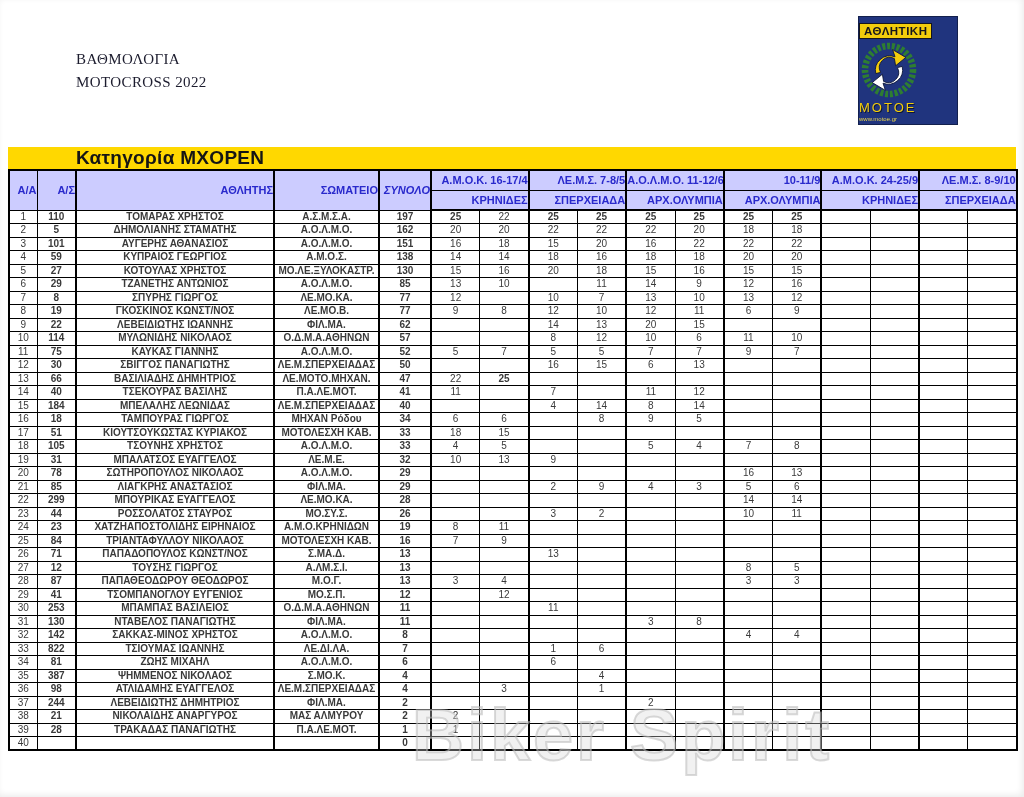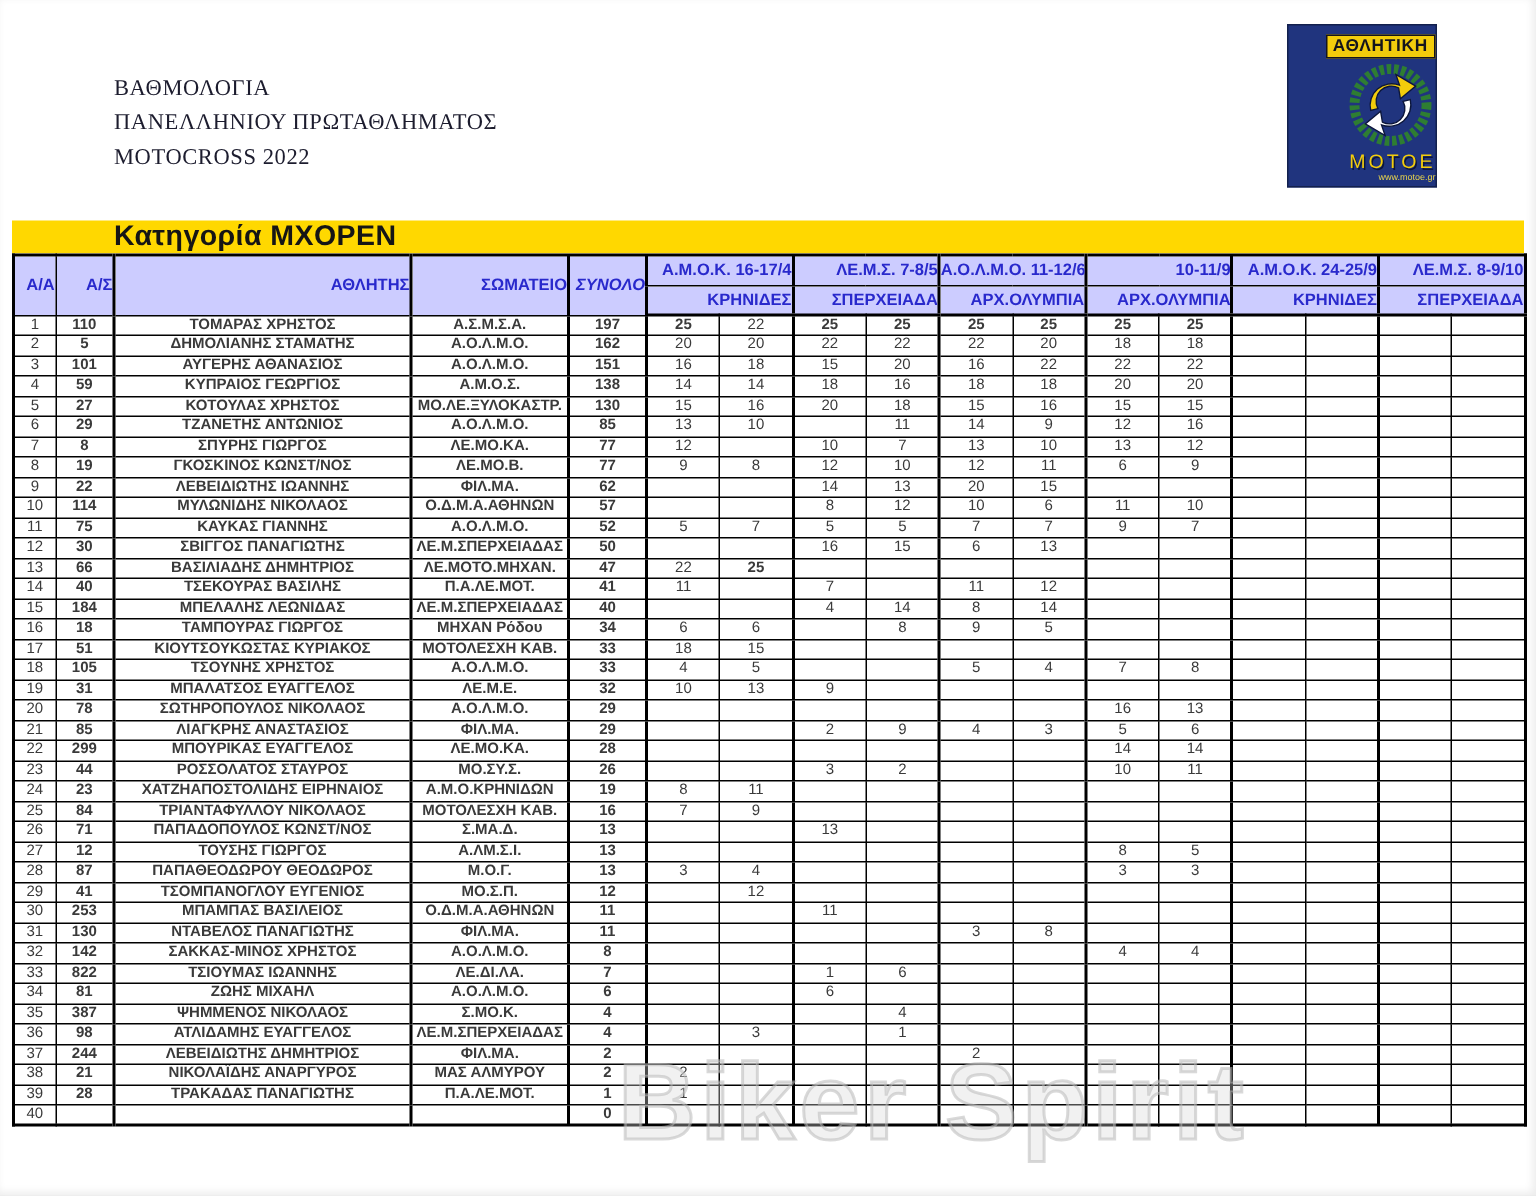--- a/index.html
+++ b/index.html
@@ -4,21 +4,21 @@
 <style>
   * { margin:0; padding:0; box-sizing:border-box; }
   html,body { width:1024px; height:797px; }
   body { background:#f2f2f2; font-family:"Liberation Sans", sans-serif; position:relative; overflow:hidden; }
   .page { position:absolute; left:0; top:0; width:1024px; height:797px; background:#ffffff; box-shadow:inset -2px -2px 6px rgba(0,0,0,0.08); }
 
   
   .title-block { position:absolute; left:76px; top:48px; font-family:"Liberation Serif", serif; font-weight:normal; font-size:15px; line-height:23px; color:#1c1c2e; letter-spacing:0.4px; }
 
   
-  .logo { position:absolute; left:858px; top:16px; width:100px; height:109px; background:#20347e; border:1px solid #13204d; display:flex; flex-direction:column; align-items:flex-end; padding-top:6px; }
+  .logo { position:absolute; left:858px; top:16px; width:100px; height:109px; background:#20347e; border:1px solid #13204d; display:flex; flex-direction:column; align-items:flex-start; padding-top:6px; }
   .logo-tag { background:#f2cc0c; color:#15151c; font-weight:bold; font-size:11.5px; line-height:14px; padding:0 4px; border:1px solid #15151c; letter-spacing:0.5px; }
   .logo-emblem { width:60px; height:60px; margin:1px 0 0; }
   .logo-name { color:#f2cc0c; font-weight:normal; font-size:13px; line-height:15px; letter-spacing:2px; text-shadow:1px 1px 0 #0c163a; }
   .logo-url { color:#e8d44c; font-size:6px; line-height:9px; }
 
   
   .banner { position:absolute; left:8px; top:147px; width:1008px; height:22px; background:#ffd800; }
   .banner-text { margin-left:68px; font-size:19px; font-weight:bold; color:#151515; line-height:22px; letter-spacing:0.3px; }
 
   
@@ -42,21 +42,20 @@
   
   .watermark { position:absolute; left:412px; top:694px; font-size:72px; font-weight:bold; letter-spacing:3px; color:rgba(215,215,215,0.35); -webkit-text-stroke:2px rgba(185,185,185,0.55); pointer-events:none; z-index:5; font-family:"Liberation Sans", sans-serif; }
 </style>
 </head>
 <body>
 
 <div class="page">
 
   <div class="title-block">
     <div>ΒΑΘΜΟΛΟΓΙΑ</div>
-    <div>ΠΑΝΕΛΛΗΝΙΟΥ ΠΡΩΤΑΘΛΗΜΑΤΟΣ</div>
     <div>MOTOCROSS  2022</div>
   </div>
 
   <div class="logo">
     <div class="logo-tag">ΑΘΛΗΤΙΚΗ</div>
     <svg class="logo-emblem" viewBox="0 0 100 100">
       <circle cx="50" cy="50" r="40" fill="none" stroke="#2e7d32" stroke-width="11" stroke-dasharray="5 3"></circle>
       <path d="M28 56 A 24 24 0 0 1 60 28 L 56 16 L 78 29 L 61 43 L 59 31 A 17 17 0 0 0 36 54 Z" fill="#f2cc0c" stroke="#0c163a" stroke-width="1.5"></path>
       <path d="M72 44 A 24 24 0 0 1 40 72 L 44 84 L 22 71 L 39 57 L 41 69 A 17 17 0 0 0 64 46 Z" fill="#ffffff" stroke="#0c163a" stroke-width="1.5"></path>
     </svg>

